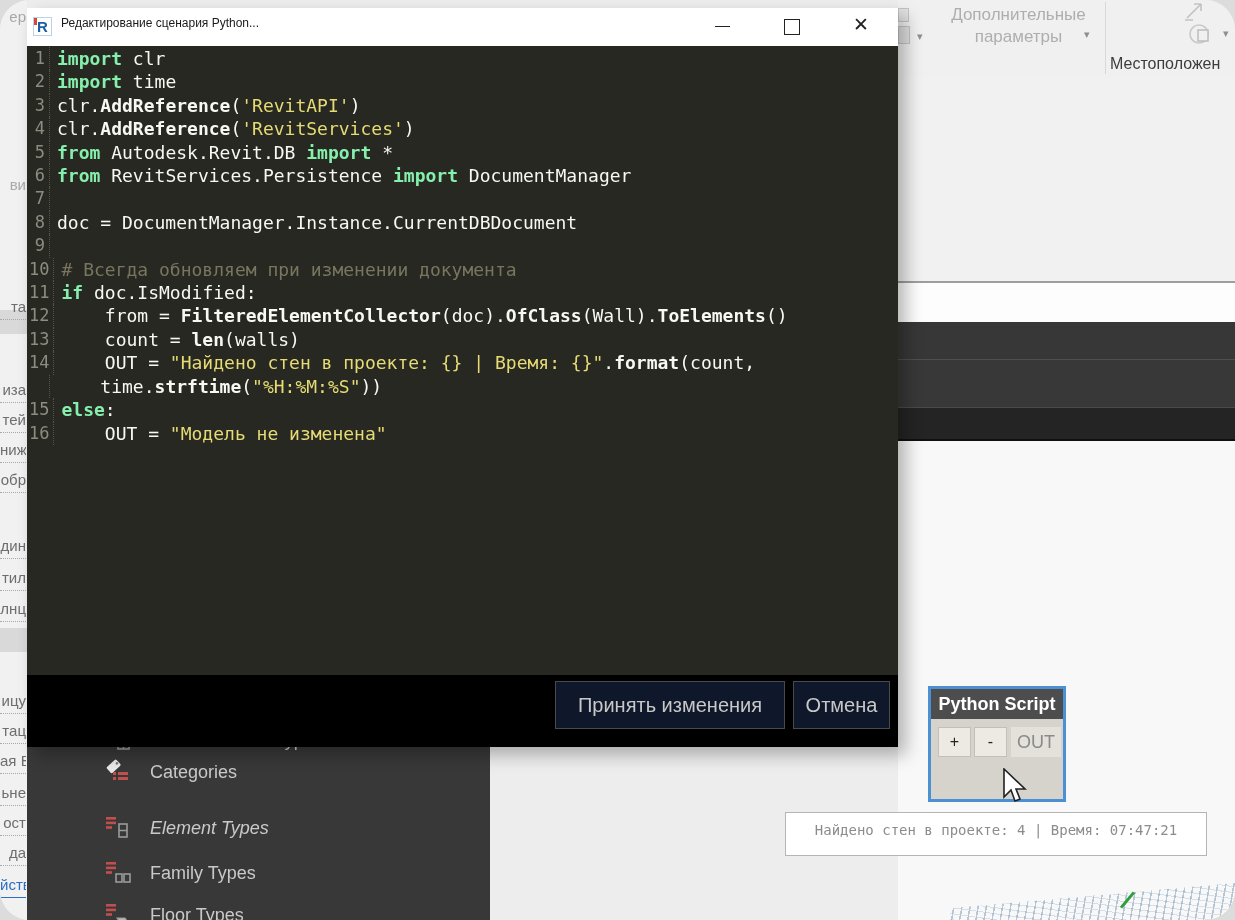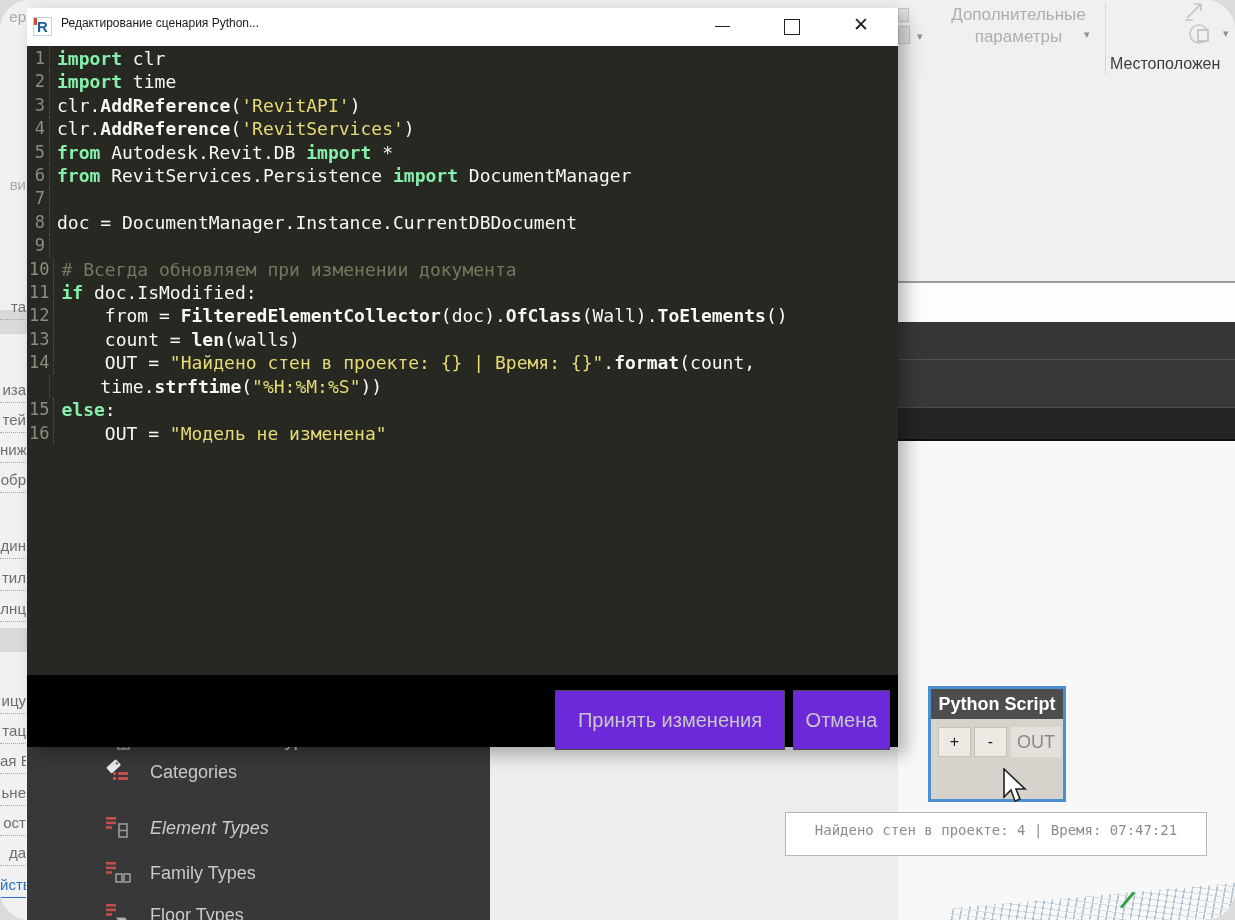--- a/index.html
+++ b/index.html
@@ -61,21 +61,21 @@
   .code-row{display:flex;white-space:pre;}
   .ln{flex:0 0 16px;padding:0 4px 0 2px;text-align:right;color:#8c8c80;font-size:17px;}
   .lt{border-left:1px dotted #55554a;padding-left:7px;color:#f8f8f2;}
   .tk-k{color:#86efac;font-weight:bold;}
   .tk-f{color:#f8f8f2;font-weight:bold;}
   .tk-s{color:#e6db74;}
   .tk-c{color:#78765f;}
   .tk-t{color:#f8f8f2;}
 
   .dialog-footer{position:absolute;left:0;top:667px;width:100%;height:72px;background:#000;}
-  .dlg-btn{position:absolute;top:15px;height:60px;background:#6d28d9;border:1px solid #4a4a4a;
+  .dlg-btn{position:absolute;top:6px;height:48px;background:#0f172a;border:1px solid #4a4a4a;
            color:#c8c8c8;font-size:20px;font-family:"Liberation Sans",sans-serif;cursor:pointer;}
   .btn-accept{left:528px;width:230px;}
   .btn-cancel{left:766px;width:97px;}
 
   
   .node{left:928px;top:686px;width:132px;height:110px;border:3px solid #4a90d2;background:#d5d3cc;}
   .node-header{height:30px;background:#4d4d4d;color:#fff;font-weight:bold;font-size:18px;
                text-align:center;line-height:30px;}
   .node-btn{position:absolute;top:38px;width:33px;height:30px;background:#eceae3;
             border:1px solid #c2c0b8;box-sizing:border-box;text-align:center;font-size:16px;

